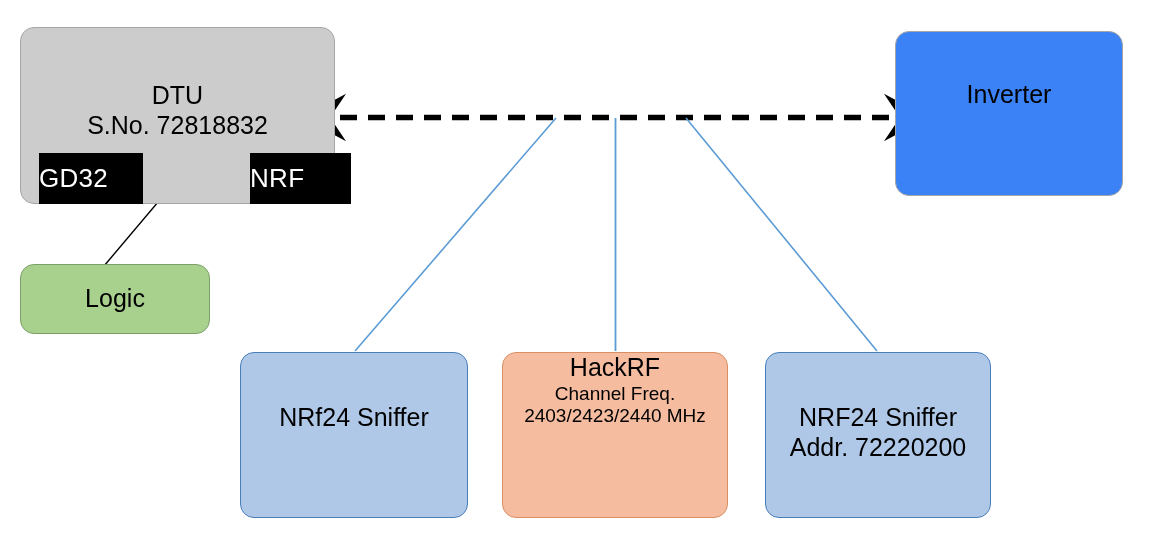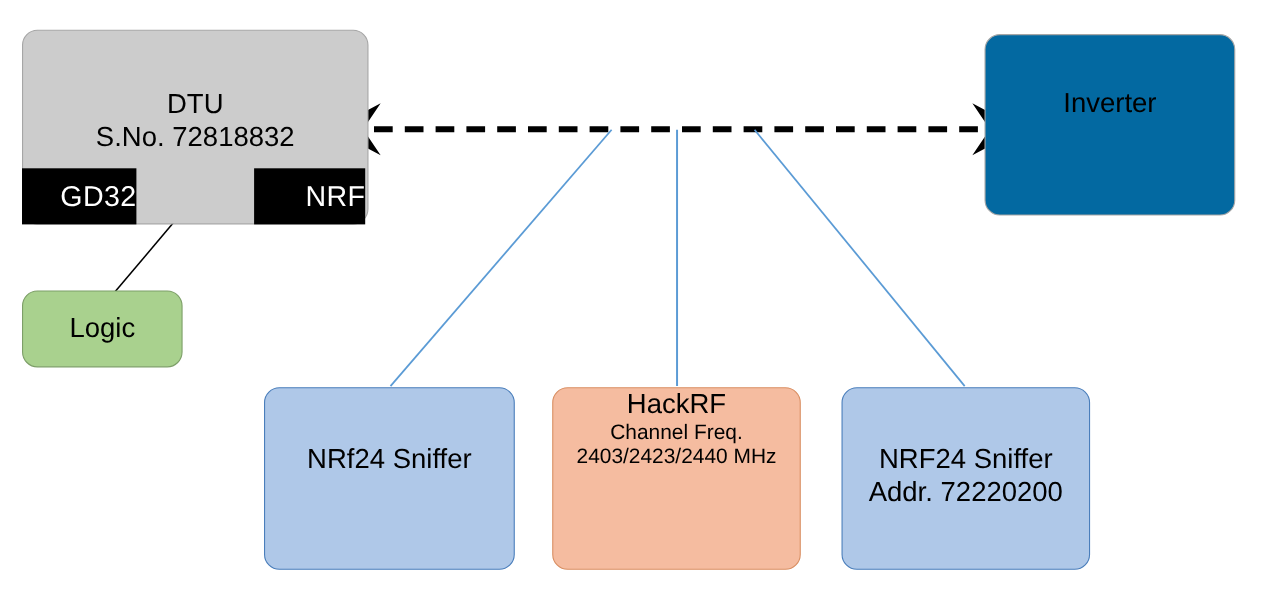--- a/index.html
+++ b/index.html
@@ -36,44 +36,45 @@
     left: 20px; top: 27px; width: 315px; height: 177px;
     background: #cccccc;
     border: 1px solid #a6a6a6;
     justify-content: flex-start;
     padding-top: 53px;
     font-size: 25px;
   }
   
   #inverter {
     left: 895px; top: 31px; width: 228px; height: 165px;
-    background: #0369a1;
+    background: #3b82f6;
     border: 1px solid #a6a6a6;
     justify-content: flex-start;
     padding-top: 48px;
     font-size: 25px;
   }
   
   .chip {
     position: absolute;
     box-sizing: border-box;
     background: #000000;
     color: #ffffff;
     display: flex;
     align-items: center;
-    justify-content: flex-end;
+    justify-content: flex-start;
     font-size: 26px;
     letter-spacing: .3px;
+    margin-left: 19px;
   }
   #gd32 { left: 20px; top: 153px; width: 104px; height: 51px; }
   #nrf  { left: 231px; top: 153px; width: 101px; height: 51px; }
 
   
   #logic {
-    left: 20px; top: 264px; width: 146px; height: 70px;
+    left: 20px; top: 264px; width: 190px; height: 70px;
     background: #a9d18e;
     border: 1px solid #7d9f68;
     font-size: 25px;
   }
 
   
   #sniffer-left {
     left: 240px; top: 352px; width: 228px; height: 166px;
     background: #afc8e8;
     border: 1px solid #4a7ebb;

